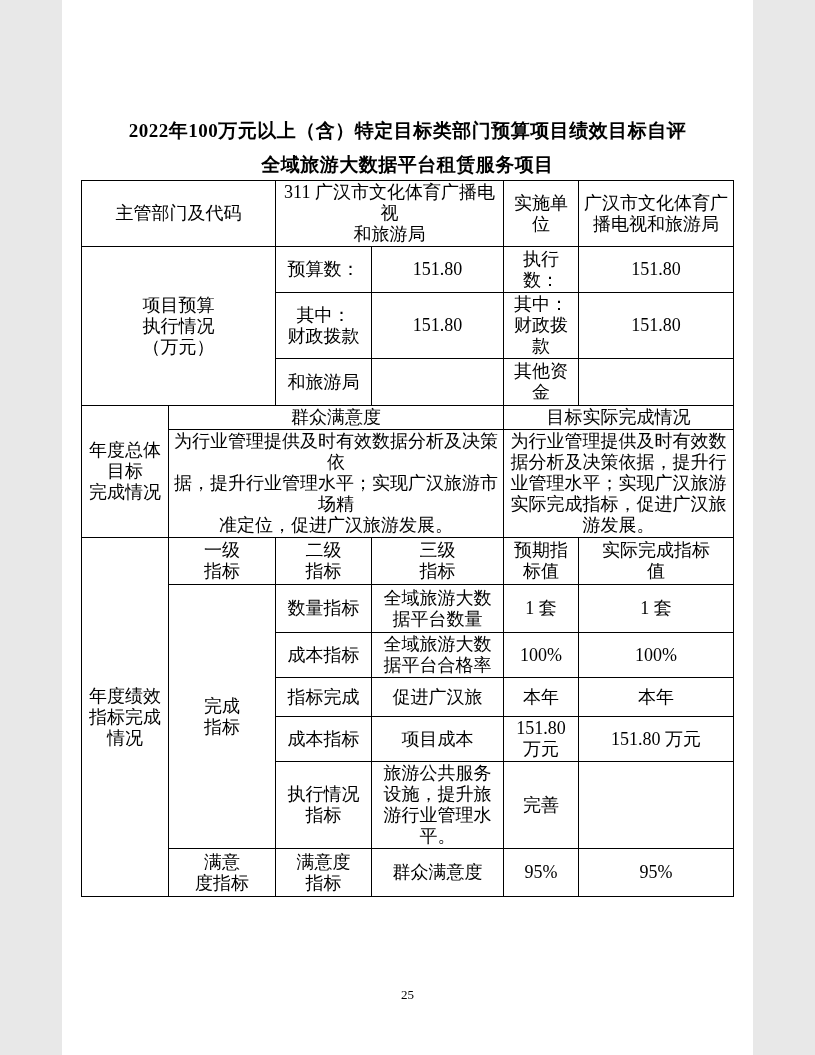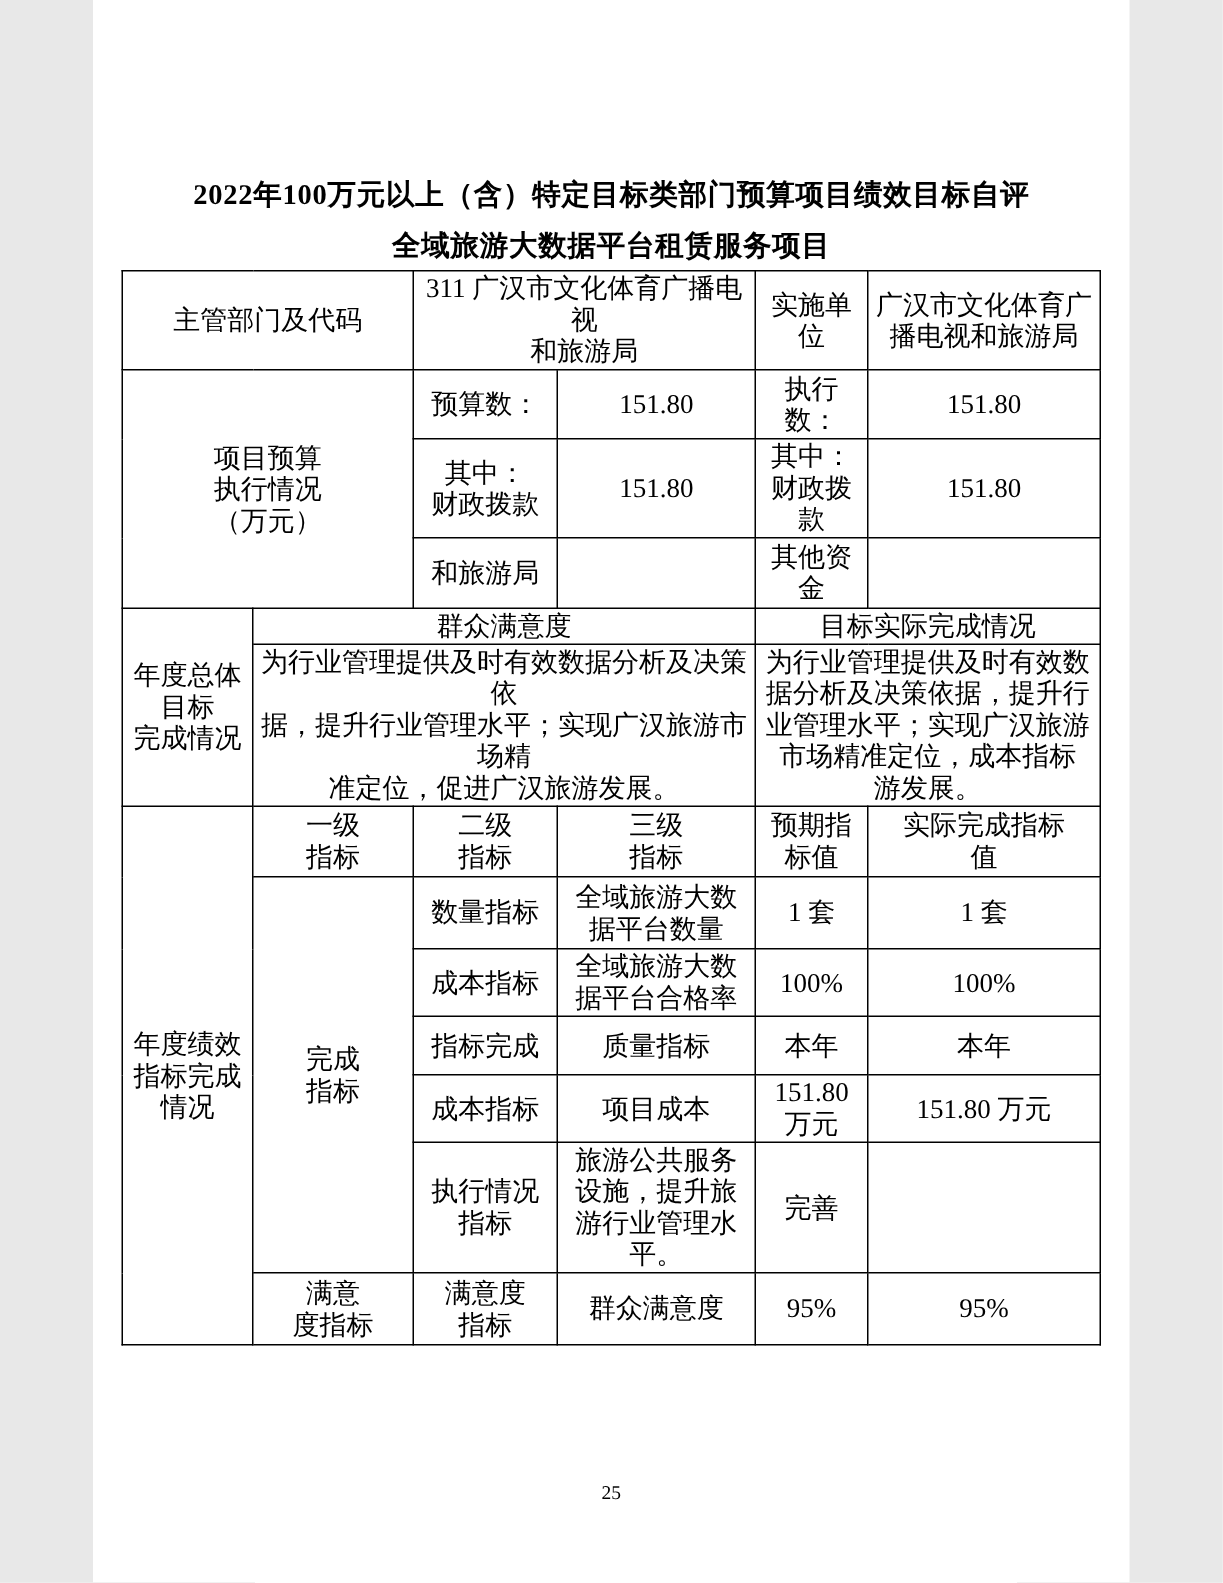--- a/index.html
+++ b/index.html
@@ -153,21 +153,21 @@
         <td colspan="3" class="compact">群众满意度</td>
         <td colspan="2" class="compact">目标实际完成情况</td>
       </tr>
       <tr class="r6">
         <td colspan="3" class="para">为行业管理提供及时有效数据分析及决策依
 据，提升行业管理水平；实现广汉旅游市场精
 准定位，促进广汉旅游发展。</td>
         <td colspan="2" class="para">为行业管理提供及时有效数
 据分析及决策依据，提升行
 业管理水平；实现广汉旅游
-市场精准定位，成本指标
+实际完成指标，促进广汉旅
 游发展。</td>
       </tr>
 
       <tr class="r7">
         <td rowspan="7">年度绩效
 指标完成
 情况</td>
         <td>一级
 指标</td>
         <td>二级
@@ -193,21 +193,21 @@
       <tr class="r9">
         <td class="vb">成本指标</td>
         <td class="vb">全域旅游大数
 据平台合格率</td>
         <td class="vb">100%</td>
         <td class="vb">100%</td>
       </tr>
 
       <tr class="r10">
         <td>指标完成</td>
-        <td>质量指标</td>
+        <td>促进广汉旅</td>
         <td>本年</td>
         <td>本年</td>
       </tr>
 
       <tr class="r11">
         <td class="vb">成本指标</td>
         <td class="vb">项目成本</td>
         <td class="vb tight">151.80
 万元</td>
         <td class="vb">151.80 万元</td>

